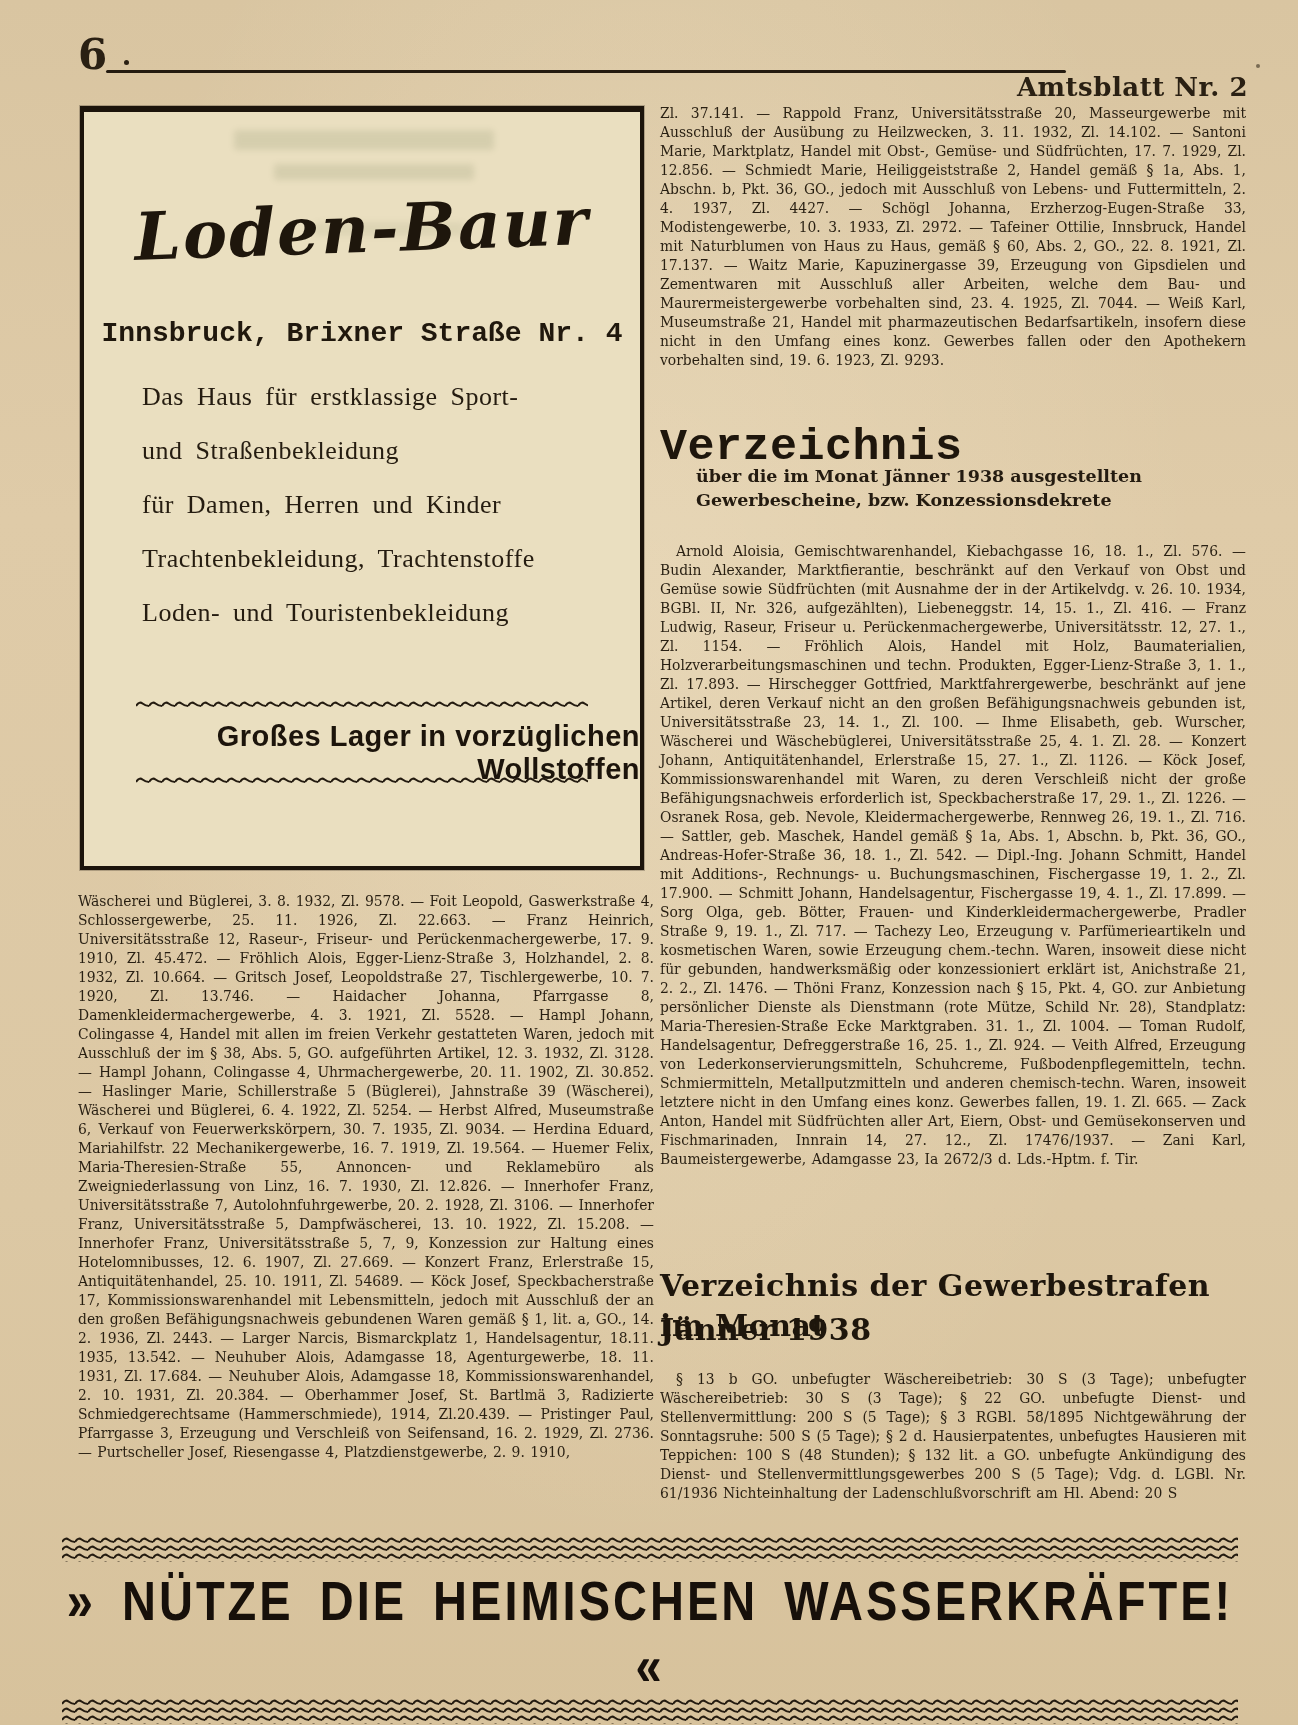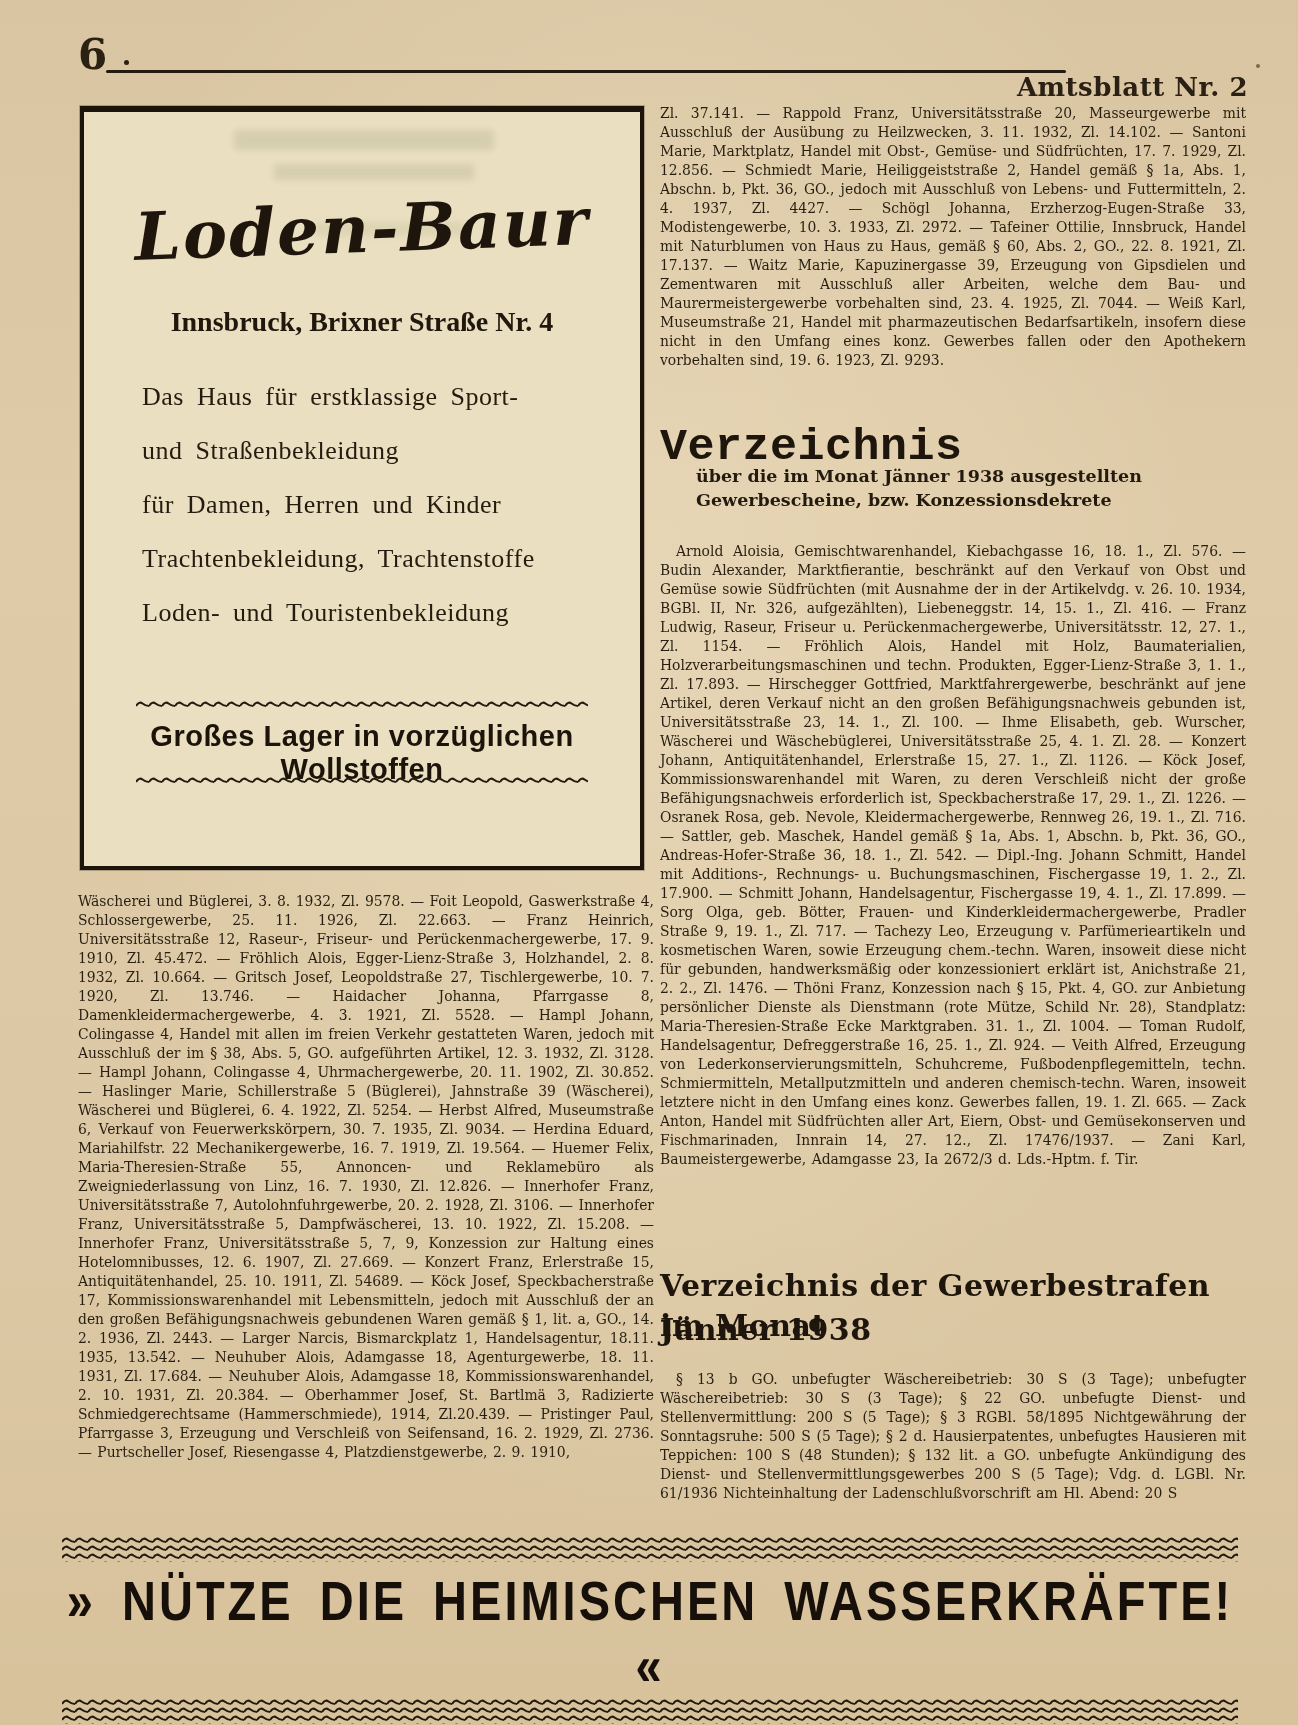--- a/index.html
+++ b/index.html
@@ -33,33 +33,33 @@
   .ghost{position:absolute; filter:blur(3px); opacity:0.16; background:#6f7a52; border-radius:3px;}
   .g1{left:150px; top:18px; width:260px; height:20px;}
   .g2{left:190px; top:52px; width:200px; height:16px;}
   .g3{left:230px; top:110px; width:150px; height:14px; opacity:0.10;}
   .ad-logo{
     position:absolute; left:0; right:0; top:78px; text-align:center;
     font-family:"DejaVu Serif", serif; font-style:italic; font-weight:bold;
     font-size:66px; transform:rotate(-2deg); letter-spacing:2px; color:#1e160c;
   }
   .ad-address{
-    position:absolute; left:0; right:0; top:194px; text-align:center;
-    font-family:Liberation Serif, serif; font-weight:bold; font-size:28px; color:#20180d;
+    position:absolute; left:0; right:0; top:206px; text-align:center;
+    font-family:Liberation Mono, monospace; font-weight:bold; font-size:28px; color:#20180d;
   }
   .ad-lines{position:absolute; left:58px; top:258px; right:40px;}
   .ad-line{
     font-family:Liberation Serif, serif; font-size:26px; color:#251c10;
     height:54px; line-height:54px; letter-spacing:0.5px; word-spacing:6px;
   }
   .ad-wave{position:absolute; left:52px;}
   .w1{top:588px;}
   .w2{top:664px;}
   .ad-slogan{
-    position:absolute; left:0; right:0; top:608px; text-align:center;
+    position:absolute; left:0; right:0; top:608px; text-align:right;
     font-family:"Liberation Sans", sans-serif; font-weight:bold; font-size:29px;
     letter-spacing:0.5px; color:#1c140b;
   }
   
   .bodytext{
     font-size:13.9px; line-height:19px; text-align:justify;
     color:#281f12; word-spacing:1px;
   }
   .indent{text-indent:16px;}
   .leftcol{position:absolute; left:78px; top:892px; width:576px;}

